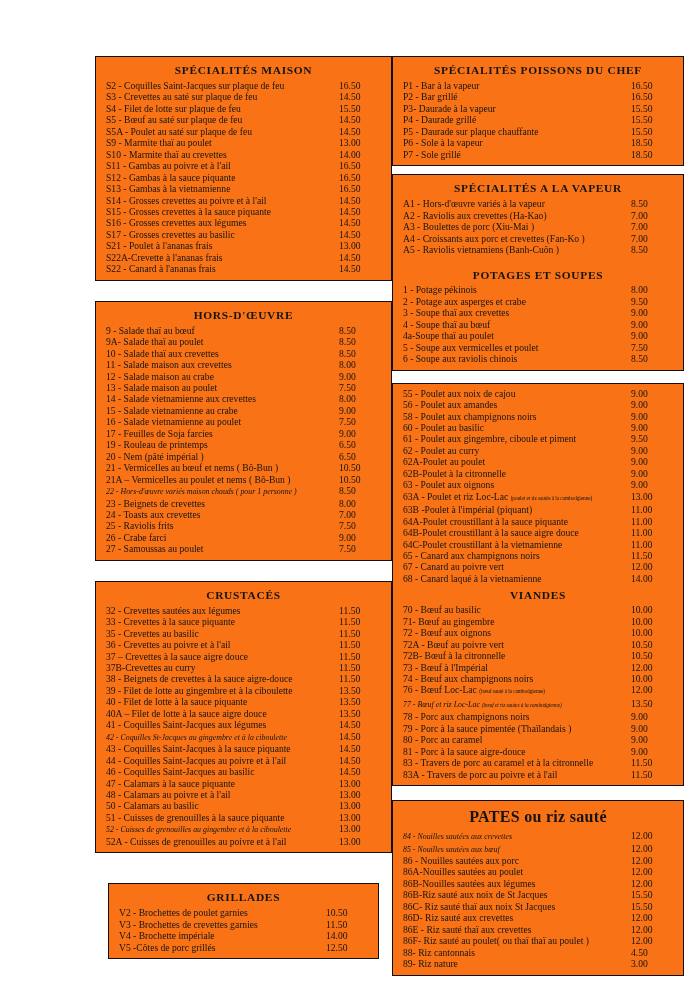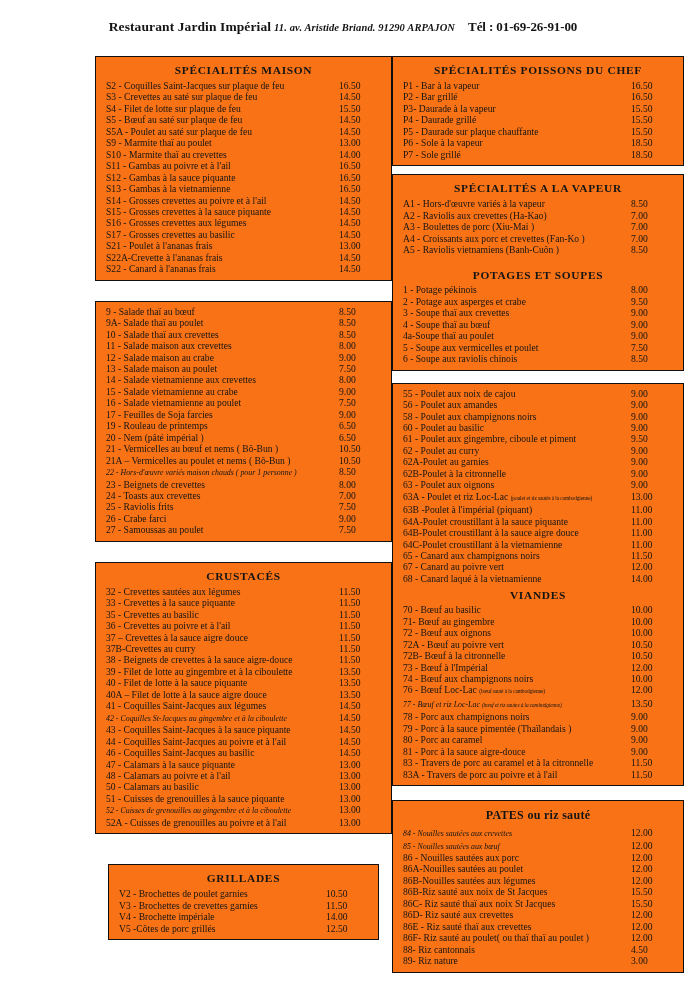--- a/index.html
+++ b/index.html
@@ -80,21 +80,21 @@
     text-align: center;
     font-weight: bold;
     font-size: 11.4px;
     letter-spacing: 0.7px;
     margin: 3px 0 4px 0;
     font-family: "Liberation Serif", serif;
   }
   .sec-title.tight { margin: 5px 0 3px 0; }
   .sec-title.mixed {
     letter-spacing: 0.3px;
-    font-size: 12px;
+    font-size: 16px;
   }
 
   
   ul.items {
     list-style: none;
     margin: 0;
     padding: 0;
   }
   ul.items li {
     display: flex;
@@ -130,23 +130,20 @@
   .vspace-12 { height: 12px; }
   .vspace-14 { height: 14px; }
   .vspace-20 { height: 20px; }
   .vspace-30 { height: 30px; }
 </style>
 </head>
 <body>
 
 <div class="page">
 
-  <div class="header">
-    <span class="rest-name">Restaurant Jardin Impérial</span><span class="addr">11. av. Aristide Briand.  91290 ARPAJON</span><span class="tel">Tél : 01-69-26-91-00</span>
-  </div>
 
   <div class="col-left">
     <div style="height:56px"></div>
 
     <div class="box">
       <div class="sec-title">SPÉCIALITÉS MAISON</div>
       <ul class="items">
           <li>
             <span class="nm">S2  - Coquilles Saint-Jacques sur plaque de feu</span>
             <span class="pr">16.50</span>
@@ -214,20 +211,21 @@
           <li>
             <span class="nm">S22 - Canard à l'ananas frais</span>
             <span class="pr">14.50</span>
           </li>
         </ul>
     </div>
 
     <div class="vspace-20"></div>
 
     <div class="box">
+      <div class="sec-title">HORS-D'ŒUVRE</div>
       <ul class="items">
           <li>
             <span class="nm">9   - Salade thaï au bœuf</span>
             <span class="pr">8.50</span>
           </li>
           <li>
             <span class="nm">9A- Salade thaï au poulet</span>
             <span class="pr">8.50</span>
           </li>
           <li>
@@ -541,21 +539,21 @@
           </li>
           <li>
             <span class="nm">61 - Poulet aux gingembre, ciboule et piment</span>
             <span class="pr">9.50</span>
           </li>
           <li>
             <span class="nm">62 - Poulet au curry</span>
             <span class="pr">9.00</span>
           </li>
           <li>
-            <span class="nm">62A-Poulet au garnies</span>
+            <span class="nm">62A-Poulet au poulet</span>
             <span class="pr">9.00</span>
           </li>
           <li>
             <span class="nm">62B-Poulet à la citronnelle</span>
             <span class="pr">9.00</span>
           </li>
           <li>
             <span class="nm">63 - Poulet aux oignons</span>
             <span class="pr">9.00</span>
           </li>

